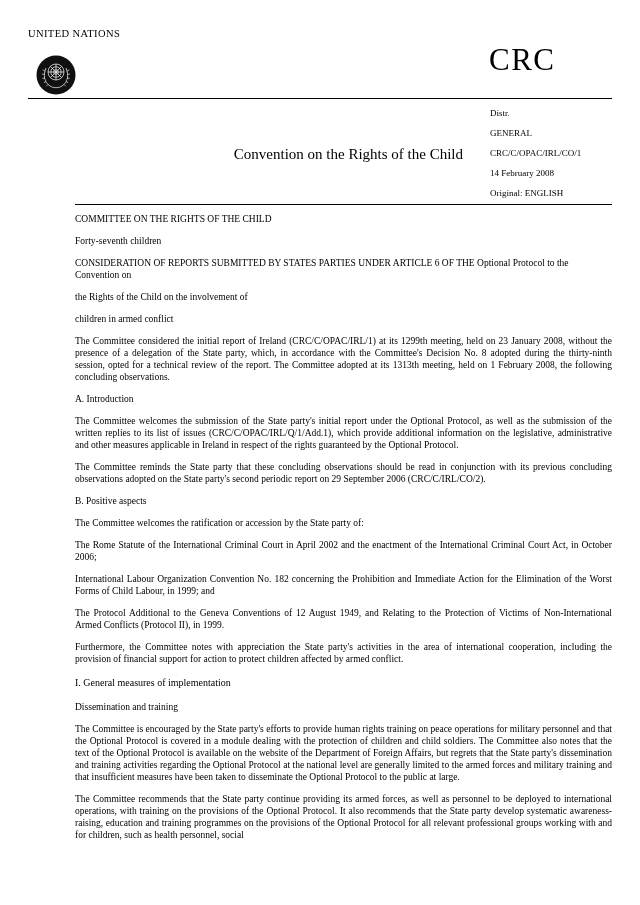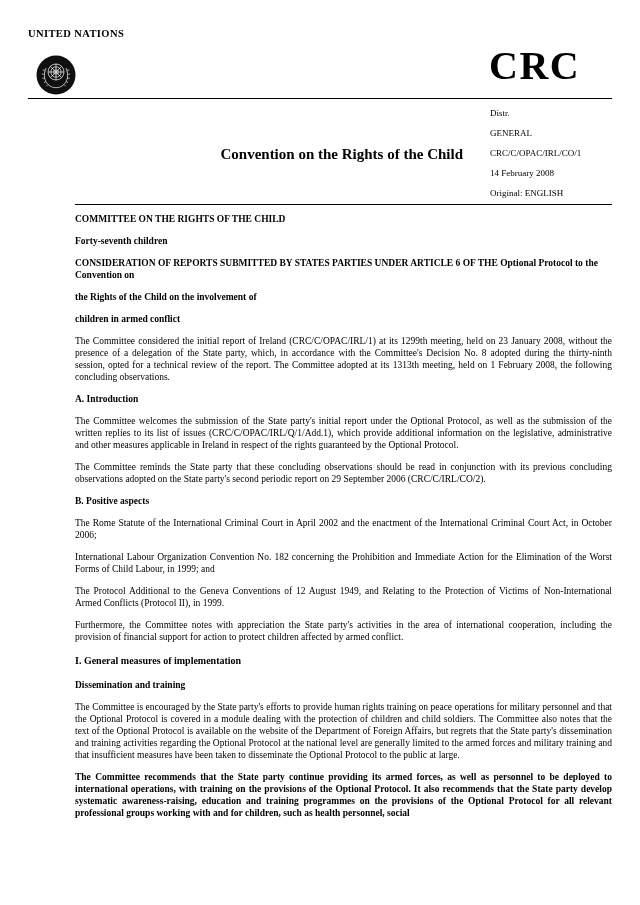--- a/index.html
+++ b/index.html
@@ -6,32 +6,32 @@
   html, body { background: #ffffff; }
   .page {
     position: relative;
     width: 640px;
     height: 905px;
     background: #ffffff;
     font-family: "Liberation Serif", "DejaVu Serif", serif;
     color: #000000;
     overflow: hidden;
   }
-  .b { font-weight: bold; }
+  .b { font-weight: normal; }
   .un-label {
     position: absolute;
     left: 28px; top: 28px;
     font-size: 10.5px;
     letter-spacing: 0.4px;
   }
   .emblem { position: absolute; left: 36px; top: 55px; width: 40px; height: 40px; }
   .symbol {
     position: absolute;
     left: 489px; top: 42px;
-    font-size: 40px;
+    font-size: 31px;
     letter-spacing: 1.5px;
   }
   .rule { position: absolute; height: 1px; background: #000; }
   .top-rule { left: 28px; top: 98px; width: 584px; }
   .mid-rule { left: 75px; top: 204px; width: 537px; }
   .doc-title {
     position: absolute;
     left: 158px; top: 146px;
     width: 305px;
     text-align: right;
@@ -113,20 +113,21 @@
     <p class="b">COMMITTEE ON THE RIGHTS OF THE CHILD</p>
     <p class="b">Forty-seventh children</p>
     <p class="b">CONSIDERATION OF REPORTS SUBMITTED BY STATES PARTIES UNDER ARTICLE 6 OF THE Optional Protocol to the Convention on</p>
     <p class="b">the Rights of the Child on the involvement of</p>
     <p class="b">children in armed conflict</p>
     <p class="j">The Committee considered the initial report of Ireland (CRC/C/OPAC/IRL/1) at its 1299th meeting, held on 23 January 2008, without the presence of a delegation of the State party, which, in accordance with the Committee's Decision No. 8 adopted during the thirty-ninth session, opted for a technical review of the report. The Committee adopted at its 1313th meeting, held on 1 February 2008, the following concluding observations.</p>
     <p class="b sect">A. Introduction</p>
     <p class="j">The Committee welcomes the submission of the State party's initial report under the Optional Protocol, as well as the submission of the written replies to its list of issues (CRC/C/OPAC/IRL/Q/1/Add.1), which provide additional information on the legislative, administrative and other measures applicable in Ireland in respect of the rights guaranteed by the Optional Protocol.</p>
     <p class="j">The Committee reminds the State party that these concluding observations should be read in conjunction with its previous concluding observations adopted on the State party's second periodic report on 29 September 2006 (CRC/C/IRL/CO/2).</p>
     <p class="b sect">B. Positive aspects</p>
+    <p class="j">The Committee welcomes the ratification or accession by the State party of:</p>
     <p class="j">The Rome Statute of the International Criminal Court in April 2002 and the enactment of the International Criminal Court Act, in October 2006;</p>
     <p class="j">International Labour Organization Convention No. 182 concerning the Prohibition and Immediate Action for the Elimination of the Worst Forms of Child Labour, in 1999; and</p>
     <p class="j">The Protocol Additional to the Geneva Conventions of 12 August 1949, and Relating to the Protection of Victims of Non-International Armed Conflicts (Protocol II), in 1999.</p>
     <p class="j">Furthermore, the Committee notes with appreciation the State party's activities in the area of international cooperation, including the provision of financial support for action to protect children affected by armed conflict.</p>
     <p class="b main-sect">I. General measures of implementation</p>
     <p class="b">Dissemination and training</p>
     <p class="j">The Committee is encouraged by the State party's efforts to provide human rights training on peace operations for military personnel and that the Optional Protocol is covered in a module dealing with the protection of children and child soldiers. The Committee also notes that the text of the Optional Protocol is available on the website of the Department of Foreign Affairs, but regrets that the State party's dissemination and training activities regarding the Optional Protocol at the national level are generally limited to the armed forces and military training and that insufficient measures have been taken to disseminate the Optional Protocol to the public at large.</p>
     <p class="j b">The Committee recommends that the State party continue providing its armed forces, as well as personnel to be deployed to international operations, with training on the provisions of the Optional Protocol. It also recommends that the State party develop systematic awareness-raising, education and training programmes on the provisions of the Optional Protocol for all relevant professional groups working with and for children, such as health personnel, social</p>
   </div>
 

